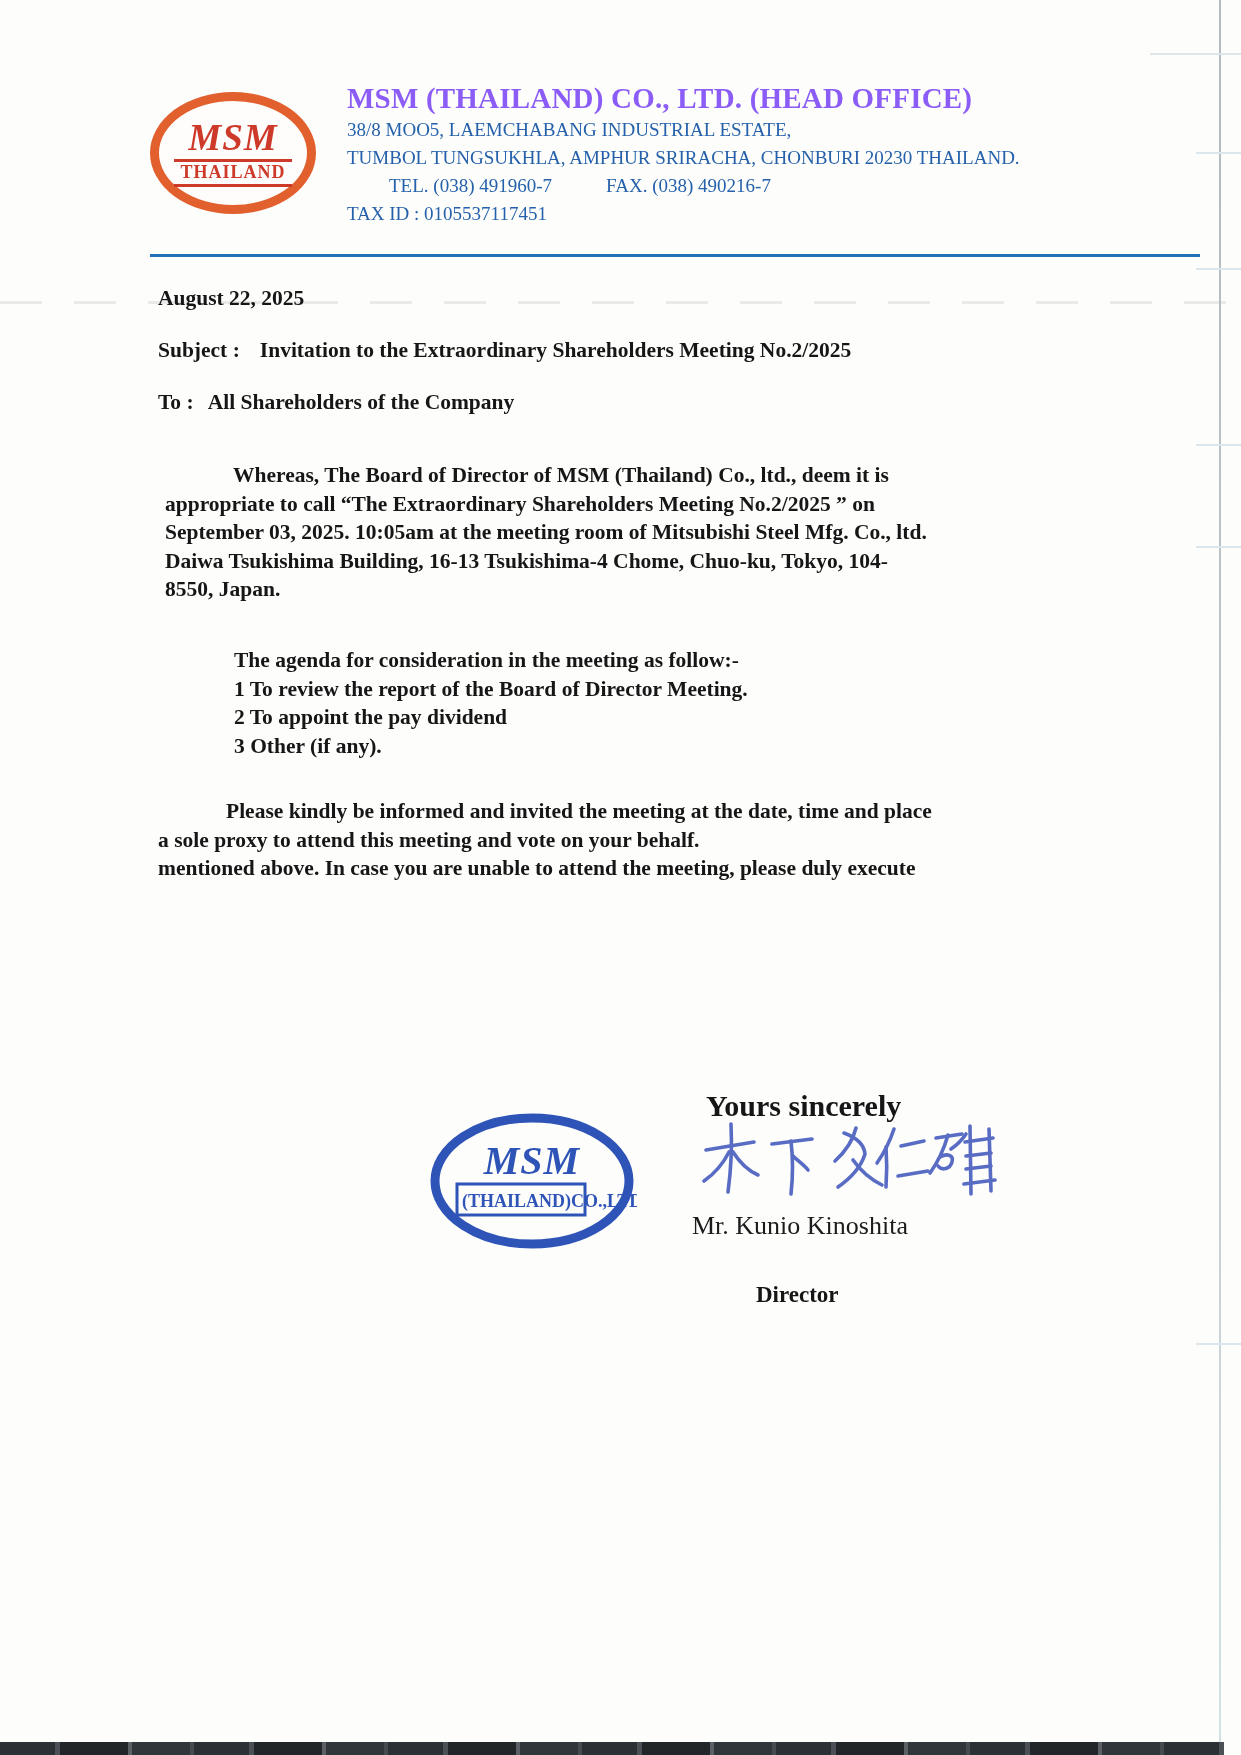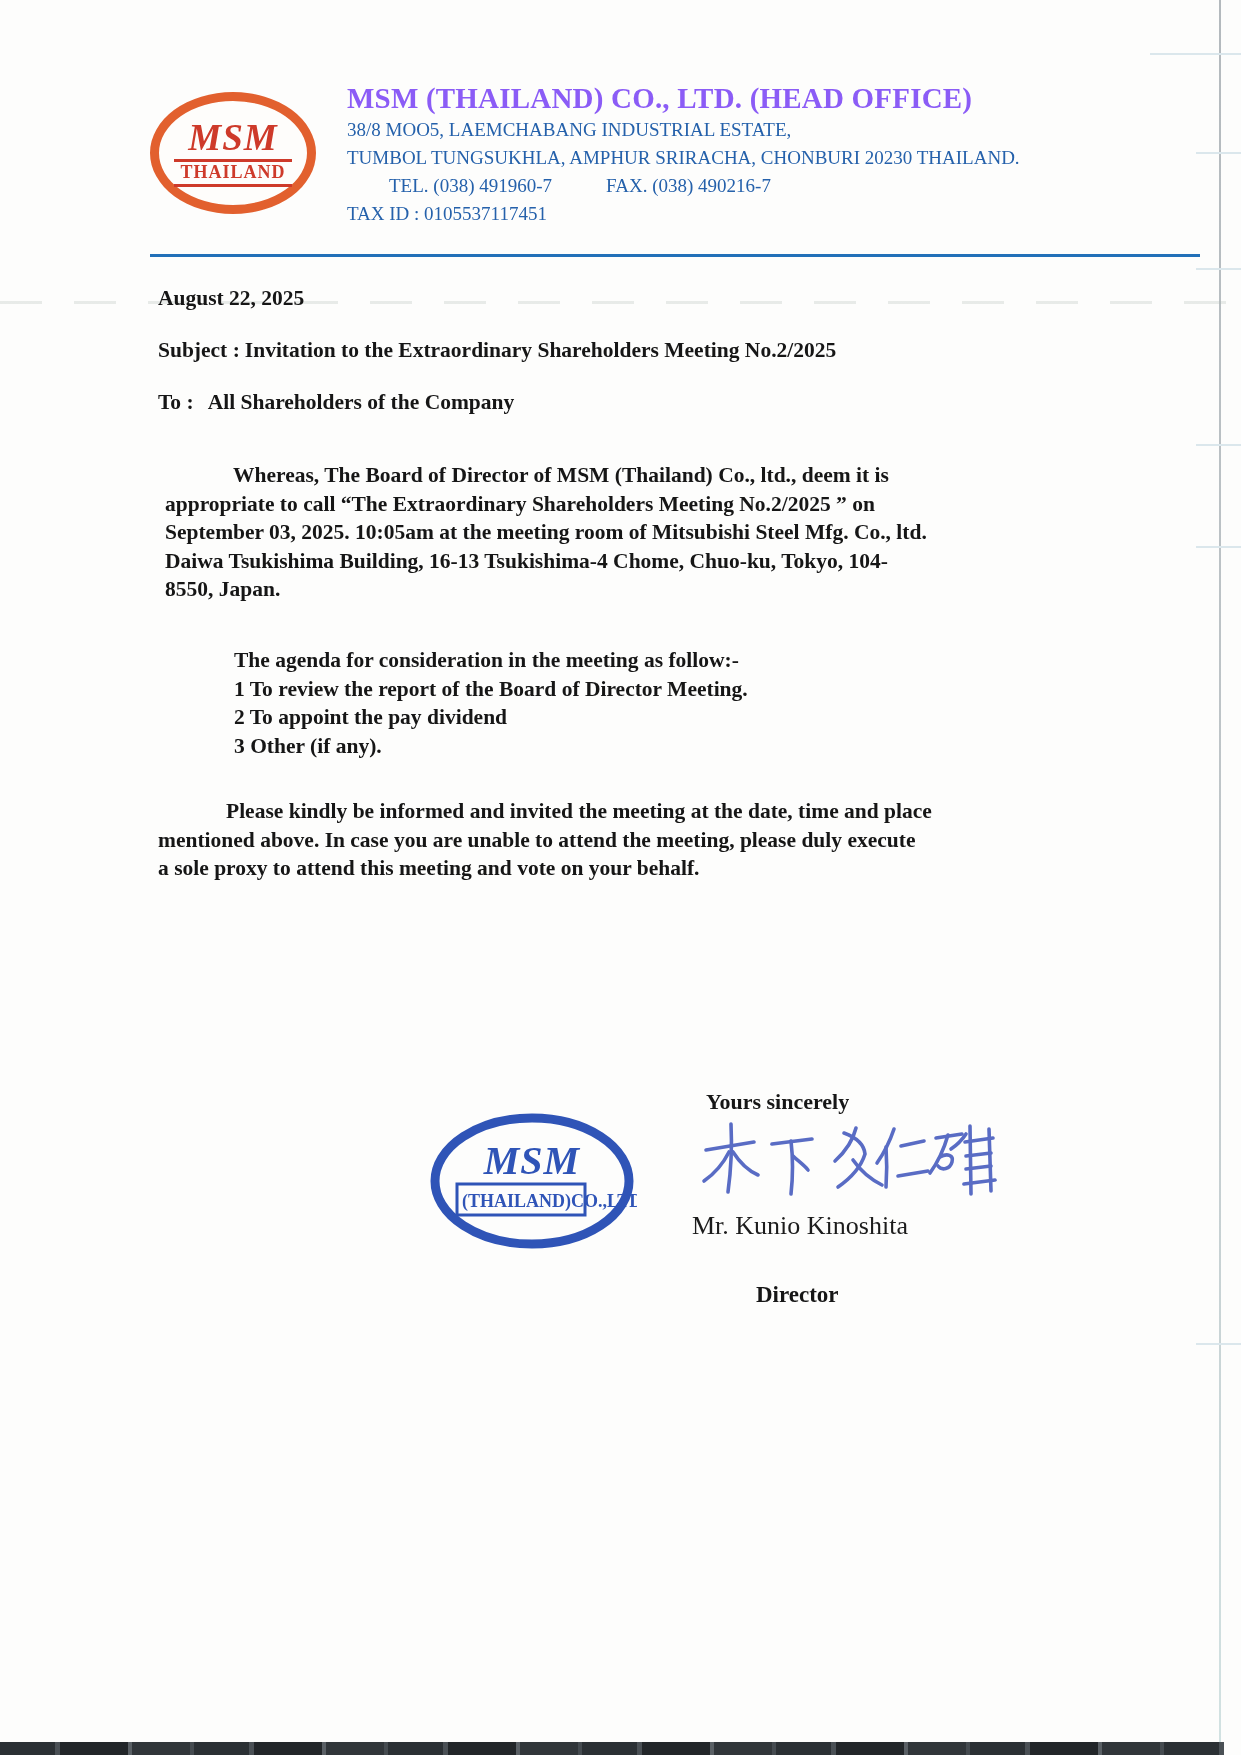--- a/index.html
+++ b/index.html
@@ -35,30 +35,30 @@
   .hd-addr1{top:119px;font-size:19px;color:#2561ab;text-align:center;}
   .hd-addr2{top:147px;font-size:19px;color:#2561ab;}
   .hd-telfax{top:175px;font-size:19px;color:#2561ab;margin-left:42px;}
   .hd-telfax .gap{display:inline-block;width:54px;}
   .hd-tax{top:203px;font-size:19px;color:#2561ab;}
   .hd-rule{position:absolute;left:150px;top:254px;width:1050px;height:3px;background:#2270b8;}
   
   .body-line{position:absolute;left:158px;font-weight:700;font-size:21.5px;line-height:28.5px;white-space:nowrap;}
   .l-date{top:284px;}
   .l-subject{top:336px;}
-  .l-subject .lbl{margin-right:5px;}
+  .l-subject .lbl{margin-right:20px;}
   .l-to{top:388px;}
   .l-to .lbl{margin-right:14px;}
   .para{position:absolute;left:158px;font-weight:700;font-size:21.5px;line-height:28.5px;white-space:nowrap;}
   .p1{top:461px;margin-left:7px;}
   .p1 .ind{padding-left:68px;}
   .agenda{top:646px;left:234px;}
   .p2{top:797px;}
   .p2 .ind{padding-left:68px;}
-  .closing{position:absolute;left:706px;top:1089px;font-weight:700;font-size:22px;white-space:nowrap;}
+  .closing{position:absolute;left:706px;top:1089px;font-weight:700;font-size:30px;white-space:nowrap;}
   
   .stamp{position:absolute;left:427px;top:1110px;width:210px;height:142px;}
   .sig{position:absolute;left:698px;top:1116px;width:300px;height:96px;}
   .signatory{position:absolute;left:692px;top:1211px;font-size:26px;font-weight:400;white-space:nowrap;color:#1c1c1c;}
   .director{position:absolute;left:756px;top:1282px;font-size:23px;font-weight:700;white-space:nowrap;}
 </style>
 </head>
 <body>
 
 <div class="page">
@@ -107,22 +107,22 @@
 
   <div class="para agenda">
     <div>The agenda for consideration in the meeting as follow:-</div>
     <div>1 To review the report of the Board of Director Meeting.</div>
     <div>2 To appoint the pay dividend</div>
     <div>3 Other (if any).</div>
   </div>
 
   <div class="para p2">
     <div class="ind">Please kindly be informed and invited the meeting at the date, time and place</div>
+    <div>a sole proxy to attend this meeting and vote on your behalf.</div>
     <div>mentioned above. In case you are unable to attend the meeting, please duly execute</div>
-    <div>a sole proxy to attend this meeting and vote on your behalf.</div>
   </div>
 
   <div class="closing">Yours sincerely</div>
 
   <svg class="stamp" viewBox="0 0 210 142">
     <ellipse cx="105" cy="71" rx="97" ry="63" fill="none" stroke="#2f54b7" stroke-width="9"></ellipse>
     <text x="105" y="64" text-anchor="middle" font-family="Liberation Serif, DejaVu Serif, serif" font-size="40" font-style="italic" font-weight="700" fill="#2f54b7" letter-spacing="1">MSM</text>
     <rect x="30" y="74" width="128" height="31" fill="none" stroke="#2f54b7" stroke-width="3"></rect>
     <text x="35" y="97" font-family="Liberation Serif, DejaVu Serif, serif" font-size="18" font-weight="700" fill="#2f54b7">(THAILAND)CO.,LTD.</text>
   </svg>

